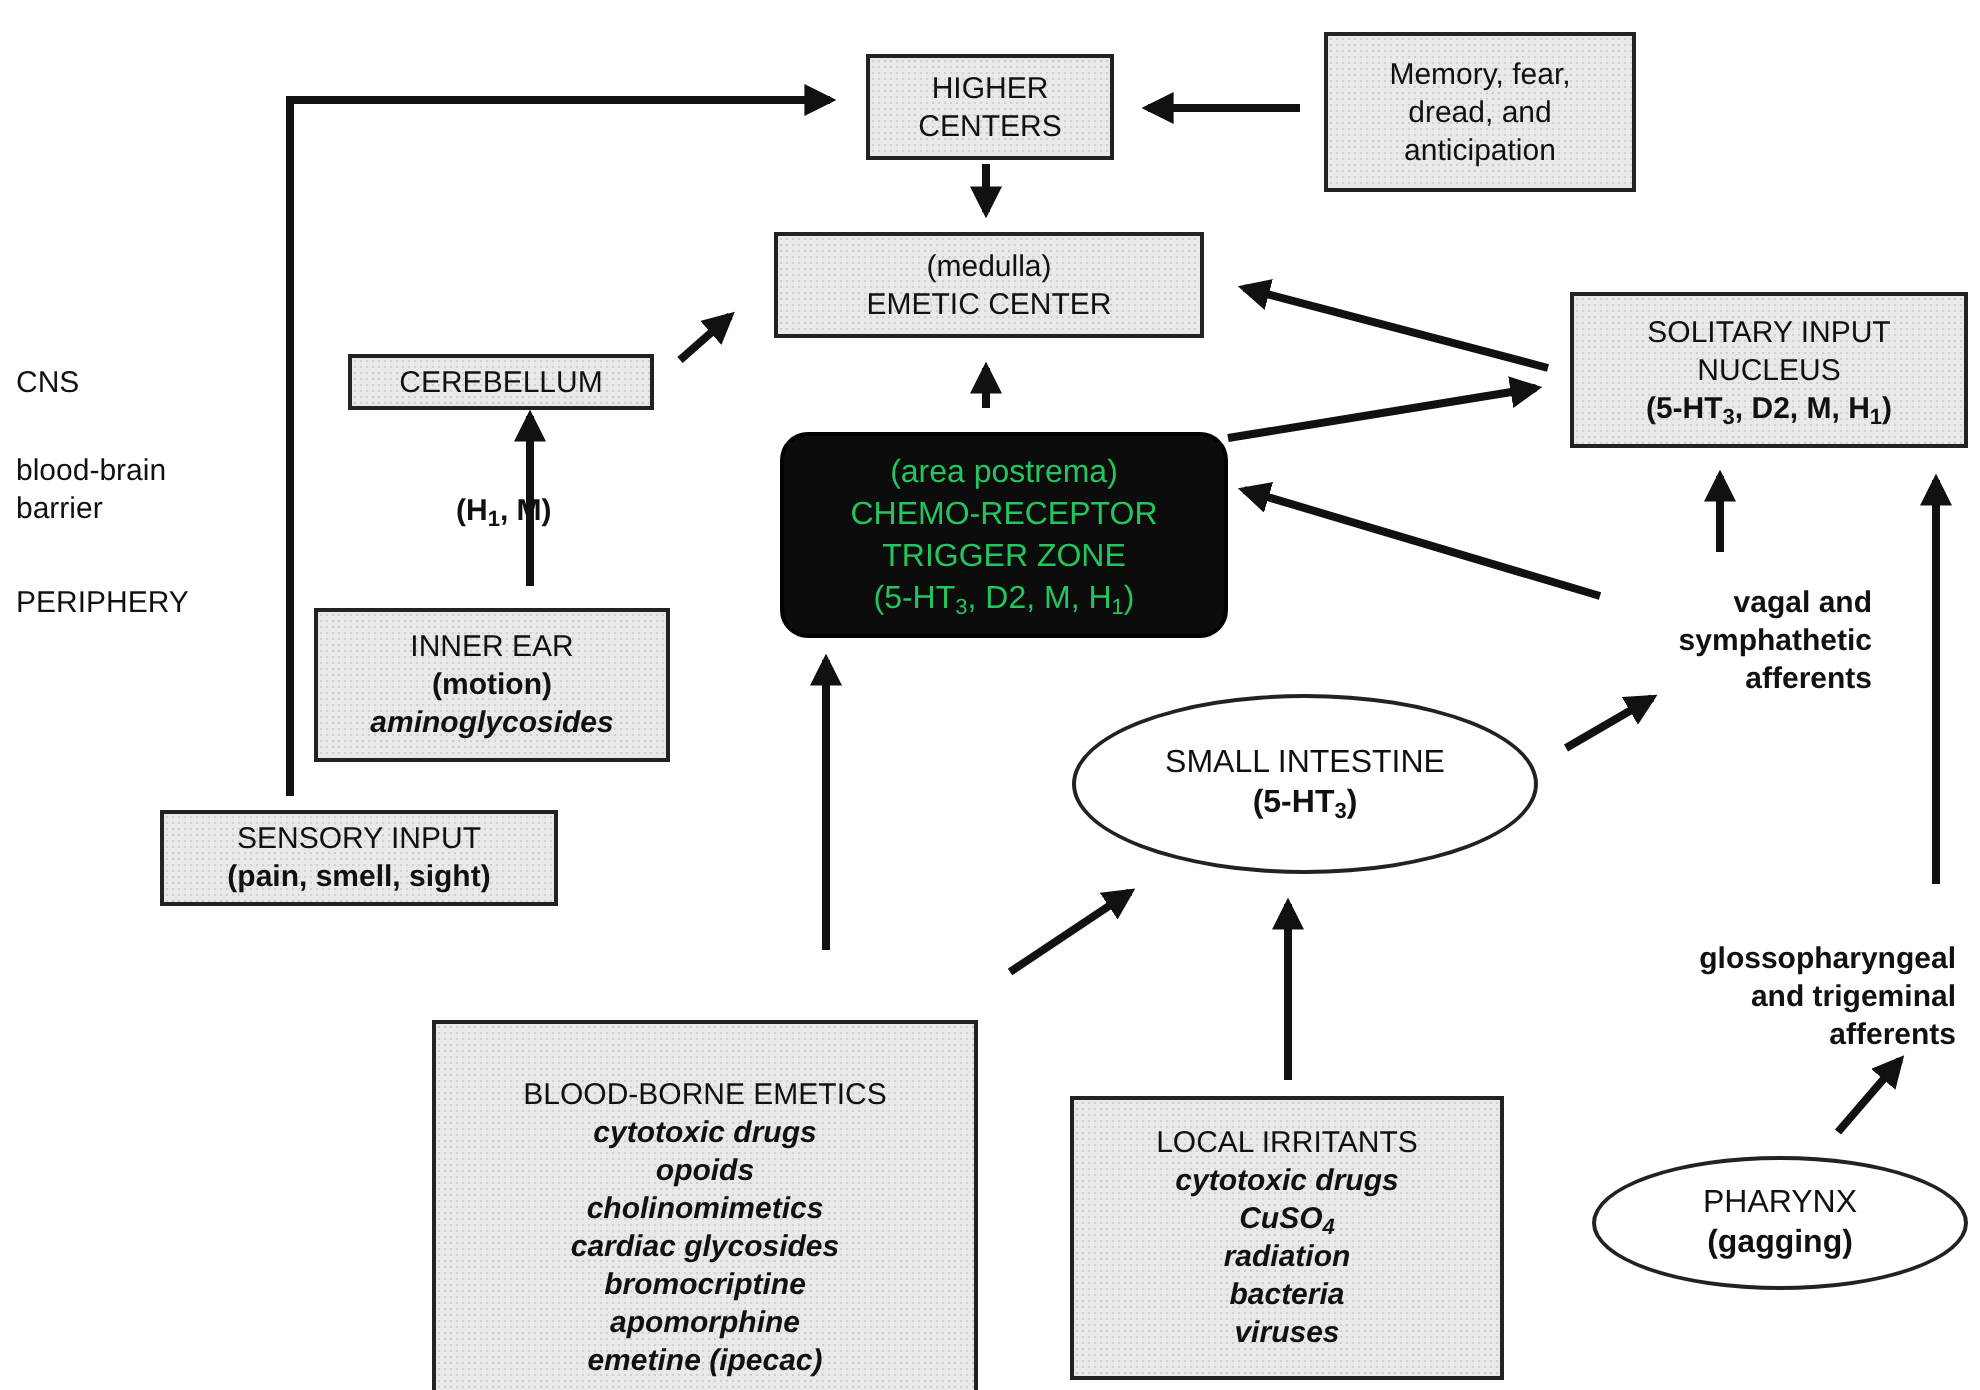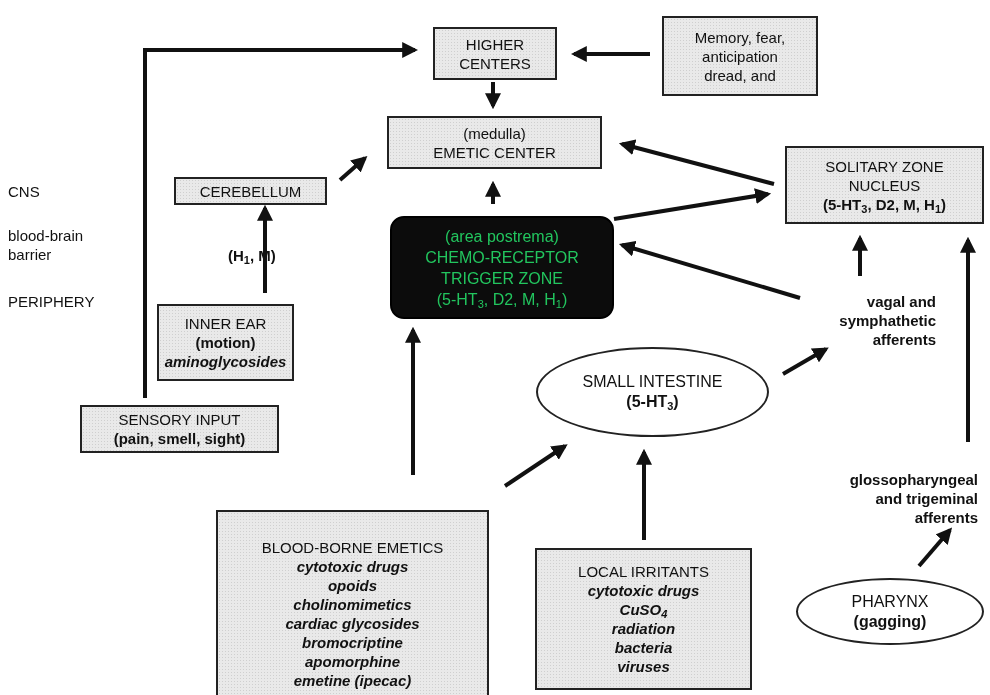--- a/index.html
+++ b/index.html
@@ -69,22 +69,22 @@
 </div>
 <div class="label" style="left:8px; top:292px;">PERIPHERY</div>
 
 <div class="box" style="left:433px; top:27px; width:124px; height:53px;">
   <div>HIGHER</div>
   <div>CENTERS</div>
 </div>
 
 <div class="box" style="left:662px; top:16px; width:156px; height:80px;">
   <div>Memory, fear,</div>
+  <div>dread, and</div>
   <div>anticipation</div>
-  <div>dread, and</div>
 </div>
 
 <div class="box" style="left:387px; top:116px; width:215px; height:53px;">
   <div>(medulla)</div>
   <div>EMETIC CENTER</div>
 </div>
 
 <div class="box" style="left:174px; top:177px; width:153px; height:28px;">
   <div>CEREBELLUM</div>
 </div>
@@ -94,26 +94,26 @@
 </div>
 
 <div class="box black" style="left:390px; top:216px; width:224px; height:103px;">
   <div>(area postrema)</div>
   <div>CHEMO-RECEPTOR</div>
   <div>TRIGGER ZONE</div>
   <div><span>(5-HT</span><sub>3</sub><span>, D2, M, H</span><sub>1</sub><span>)</span></div>
 </div>
 
 <div class="box" style="left:785px; top:146px; width:199px; height:78px;">
-  <div>SOLITARY ZONE</div>
+  <div>SOLITARY INPUT</div>
   <div>NUCLEUS</div>
   <div class="b"><span>(5-HT</span><sub>3</sub><span>, D2, M, H</span><sub>1</sub><span>)</span></div>
 </div>
 
-<div class="box" style="left:157px; top:304px; width:137px; height:77px;">
+<div class="box" style="left:157px; top:304px; width:178px; height:77px;">
   <div>INNER EAR</div>
   <div class="b">(motion)</div>
   <div class="bi">aminoglycosides</div>
 </div>
 
 <div class="box" style="left:80px; top:405px; width:199px; height:48px;">
   <div>SENSORY INPUT</div>
   <div class="b">(pain, smell, sight)</div>
 </div>
 

